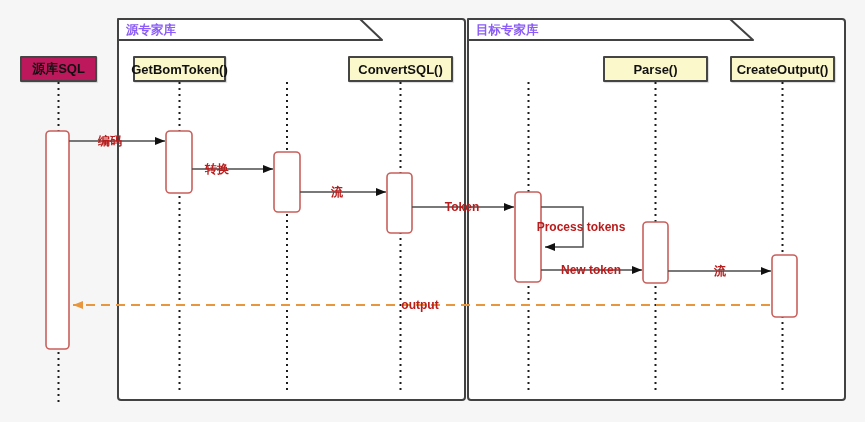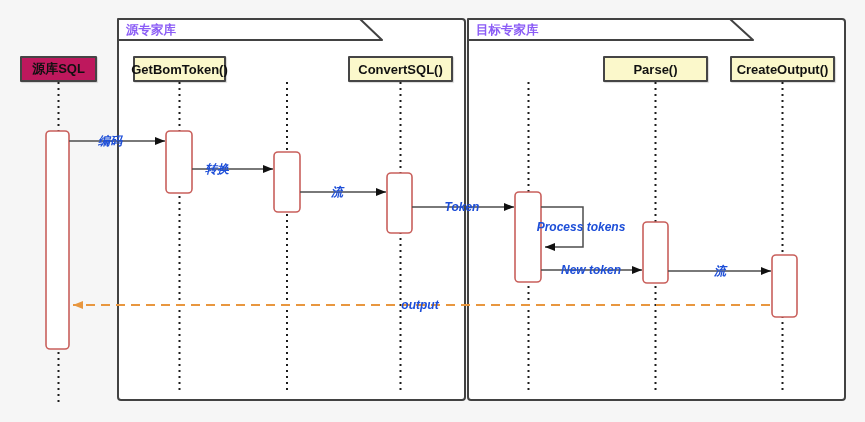--- a/index.html
+++ b/index.html
@@ -18,21 +18,21 @@
     box-shadow:1px 1px 1px rgba(0,0,0,0.15);
     white-space:nowrap;
   }
   .head-box.white { background:#be185d; }
   .frame-title {
     position:absolute; font-weight:bold; font-size:12.5px; color:#8b5cf6;
     white-space:nowrap;
   }
   .msg-label {
     position:absolute; transform:translate(-50%,-50%);
-    font-weight:bold; font-size:12px; color:#1d4ed8; white-space:nowrap;font-style:italic;
+    font-weight:bold; font-size:12px; color:#b91c1c; white-space:nowrap;
   }
 </style>
 </head>
 <body>
 
 <div class="canvas">
 
   <svg class="overlay" width="865" height="422" viewBox="0 0 865 422">
     <defs>
       <marker id="arrowBlack" markerUnits="userSpaceOnUse" markerWidth="11" markerHeight="9" refX="10" refY="4" orient="auto">

